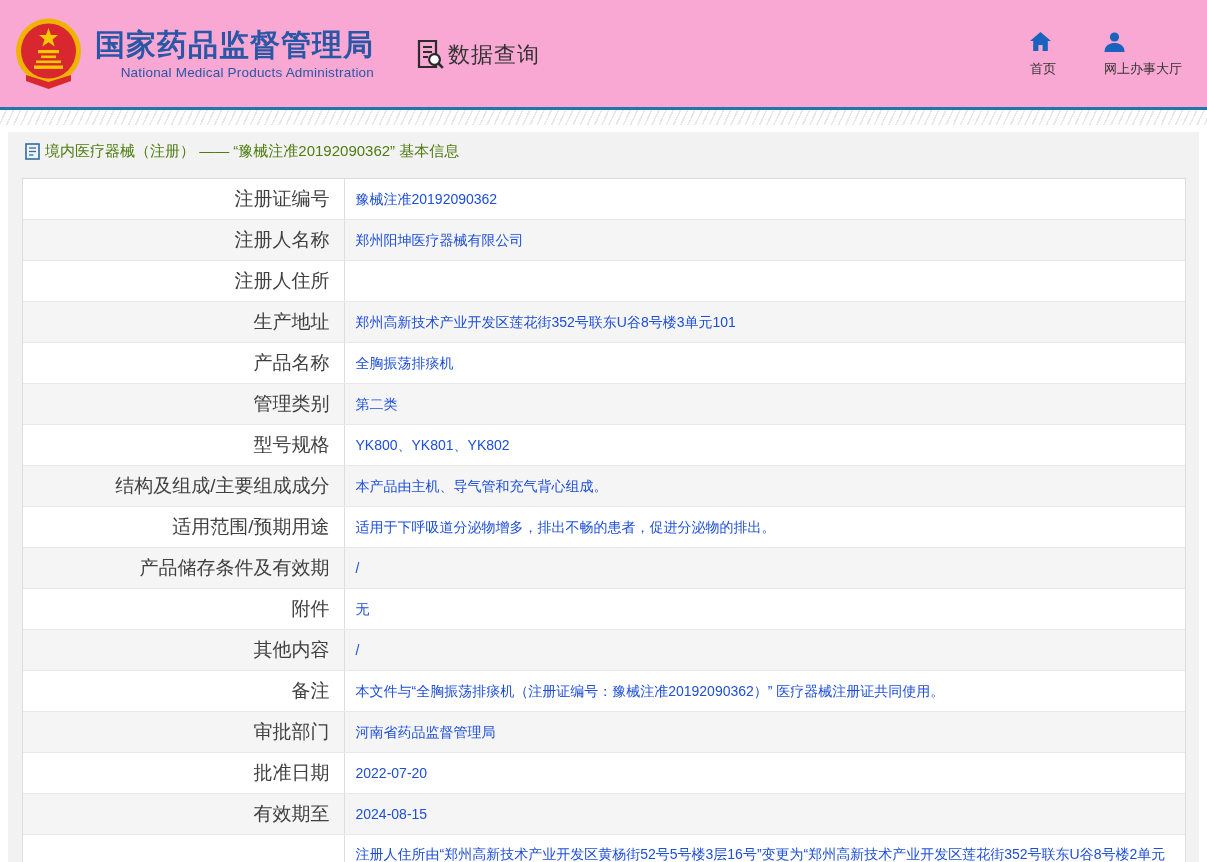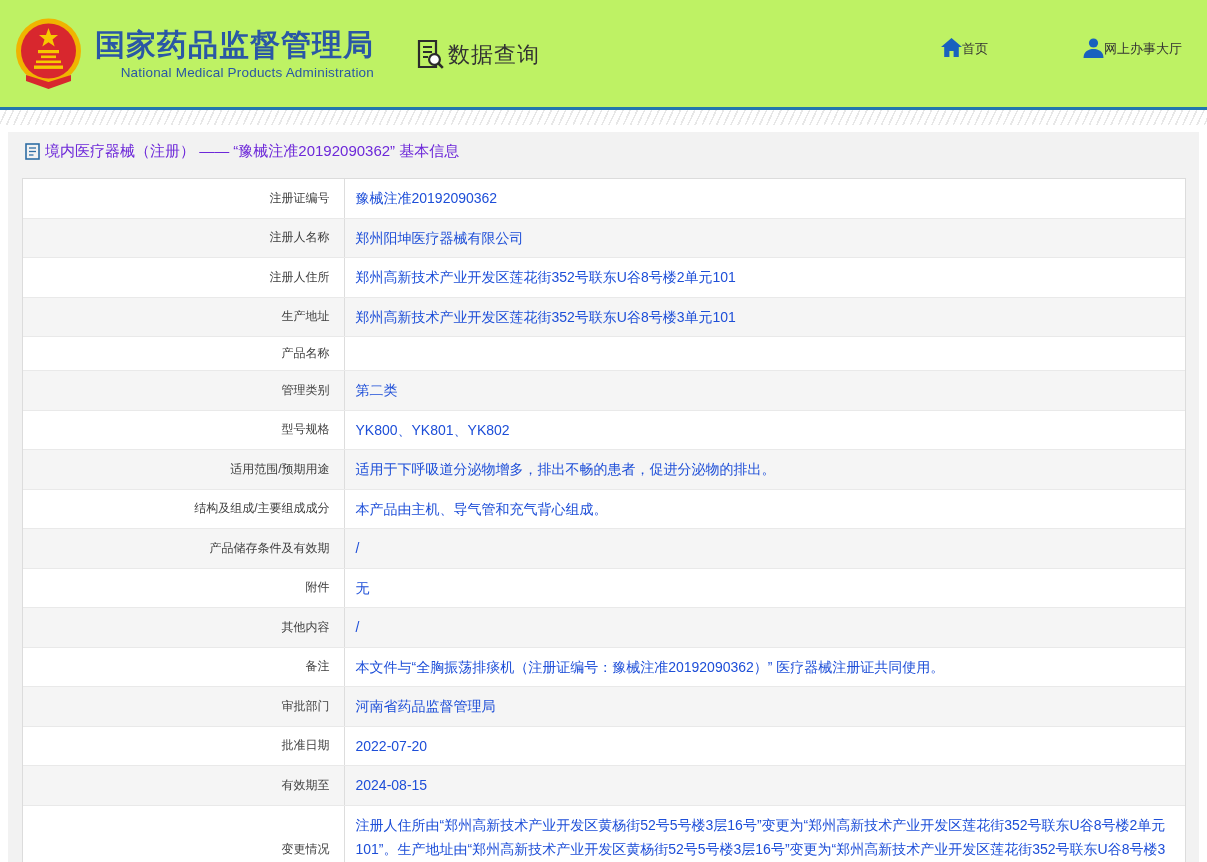--- a/index.html
+++ b/index.html
@@ -1,52 +1,52 @@
 <!DOCTYPE html>
 <html><head>
 <meta charset="utf-8">
 <style>
   * { margin:0; padding:0; box-sizing:border-box; }
   html,body { width:1207px; height:862px; background:#fff; overflow:hidden;
               font-family:"Liberation Sans","DejaVu Sans",sans-serif; }
 
   
-  .topbar { height:107px; background:#bef264; display:flex; align-items:center; position:relative; }
+  .topbar { height:107px; background:#f9a8d4; display:flex; align-items:center; position:relative; }
   .brand { display:flex; align-items:center; margin-left:12px; cursor:pointer; }
   .emblem { width:73px; height:72px; flex:0 0 auto; }
   .brand-text { margin-left:10px; }
   .brand-zh { font-size:30px; font-weight:bold; color:#2a57a5; letter-spacing:1px; line-height:1.1; }
   .brand-en { font-size:13.5px; color:#2a57a5; margin-top:4px; letter-spacing:.2px;text-align:right; }
   .section-entry { display:flex; align-items:flex-end; margin-left:40px; cursor:pointer; }
   .section-entry svg { width:30px; height:32px; }
   .section-label { font-size:22px; color:#333; margin-left:4px; letter-spacing:1px; }
   .topnav { position:absolute; right:25px; top:32px; display:flex; gap:48px; }
-  .nav-item { display:flex; flex-direction:row; align-items:flex-end; cursor:pointer; text-decoration:none;margin-left:47px; }
+  .nav-item { display:flex; flex-direction:column; align-items:flex-start; cursor:pointer; text-decoration:none; }
   .nav-item svg { width:21px; height:20px; }
   .nav-label { font-size:13px; color:#333; margin-top:8px; white-space:nowrap; }
 
   
   .divider-line { height:3px; background:#2176ae; }
   .hatch-band { height:15px;
     background:repeating-linear-gradient(115deg,#ffffff 0px,#ffffff 5px,#e7e7e7 5px,#e7e7e7 6.5px); }
 
   
   .panel { width:1191px; margin:7px auto 0 8px; background:#f2f2f2; padding-bottom:18px; min-height:722px; }
   .page-title { display:flex; align-items:center; padding:10px 0 10px 17px; }
   .page-title svg { width:15px; height:17px; margin-right:5px; flex:0 0 auto; }
-  .page-title-text { font-size:15px; color:#6d28d9; }
+  .page-title-text { font-size:15px; color:#4d7c0f; }
 
   
   .info-table { width:1164px; margin:7px auto 0; background:#fff; border:1px solid #dcdcdc; }
   .row { display:flex; min-height:34px; border-bottom:1px solid #e9e9e9; background:#fff; }
   .row:last-child { border-bottom:none; }
   .row:nth-child(even) { background:#f5f5f5; }
   .cell-label { width:322px; flex:0 0 auto; display:flex; align-items:center; justify-content:flex-end;
                 padding:7px 14px 7px 8px; border-right:1px solid #ddd;
-                font-size:12px; color:#404040; text-align:right; }
+                font-size:19px; color:#404040; text-align:right; }
   .cell-value { flex:1; display:flex; align-items:center; padding:7px 14px 7px 11px;
                 font-size:14px; color:#1d4ed8; line-height:1.75; word-break:break-all; }
 </style>
 </head>
 <body>
 
 <header class="topbar">
   <div class="brand">
     <svg class="emblem" viewBox="0 0 73 72">
       <circle cx="36.5" cy="33" r="32.5" fill="#f0b400"></circle>
@@ -112,44 +112,44 @@
     <div class="row">
       <div class="cell-label">注册证编号</div>
       <div class="cell-value">豫械注准20192090362</div>
     </div>
     <div class="row">
       <div class="cell-label">注册人名称</div>
       <div class="cell-value">郑州阳坤医疗器械有限公司</div>
     </div>
     <div class="row">
       <div class="cell-label">注册人住所</div>
-      <div class="cell-value">郑州高新技术产业开发区莲花街352号联东U谷8号楼2单元101</div>
     </div>
     <div class="row">
       <div class="cell-label">生产地址</div>
       <div class="cell-value">郑州高新技术产业开发区莲花街352号联东U谷8号楼3单元101</div>
     </div>
     <div class="row">
       <div class="cell-label">产品名称</div>
+      <div class="cell-value">全胸振荡排痰机</div>
     </div>
     <div class="row">
       <div class="cell-label">管理类别</div>
       <div class="cell-value">第二类</div>
     </div>
     <div class="row">
       <div class="cell-label">型号规格</div>
       <div class="cell-value">YK800、YK801、YK802</div>
     </div>
     <div class="row">
+      <div class="cell-label">结构及组成/主要组成成分</div>
+      <div class="cell-value">本产品由主机、导气管和充气背心组成。</div>
+    </div>
+    <div class="row">
       <div class="cell-label">适用范围/预期用途</div>
       <div class="cell-value">适用于下呼吸道分泌物增多，排出不畅的患者，促进分泌物的排出。</div>
-    </div>
-    <div class="row">
-      <div class="cell-label">结构及组成/主要组成成分</div>
-      <div class="cell-value">本产品由主机、导气管和充气背心组成。</div>
     </div>
     <div class="row">
       <div class="cell-label">产品储存条件及有效期</div>
       <div class="cell-value">/</div>
     </div>
     <div class="row">
       <div class="cell-label">附件</div>
       <div class="cell-value">无</div>
     </div>
     <div class="row">

